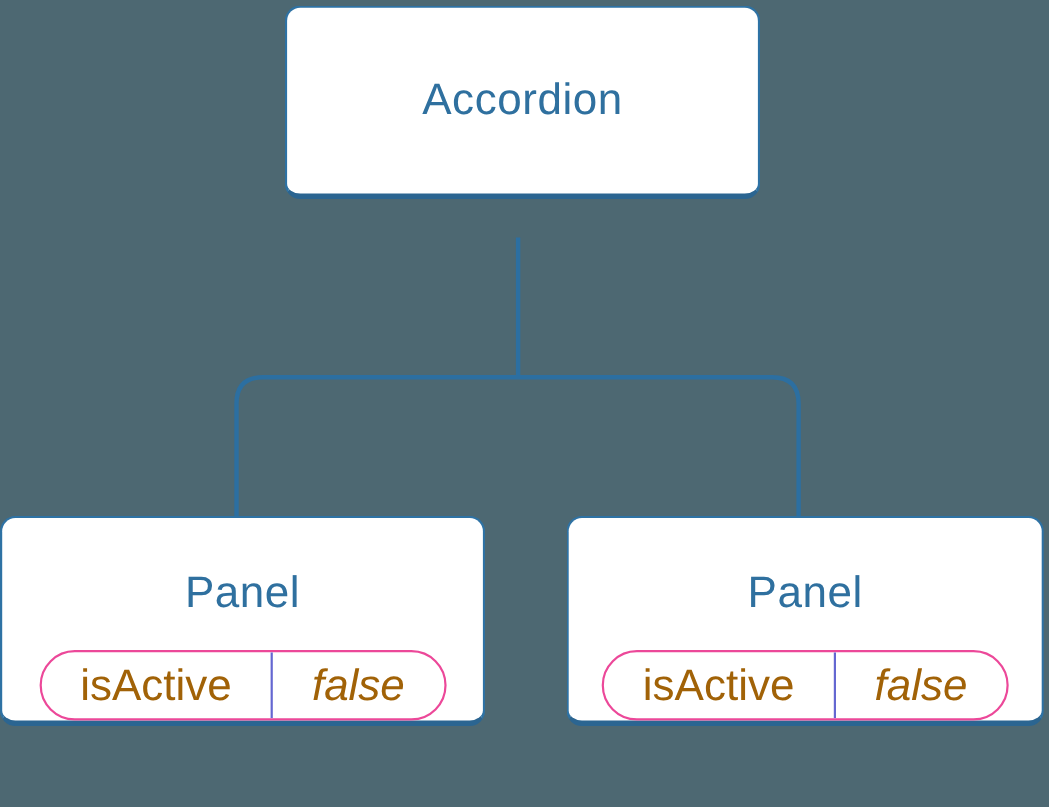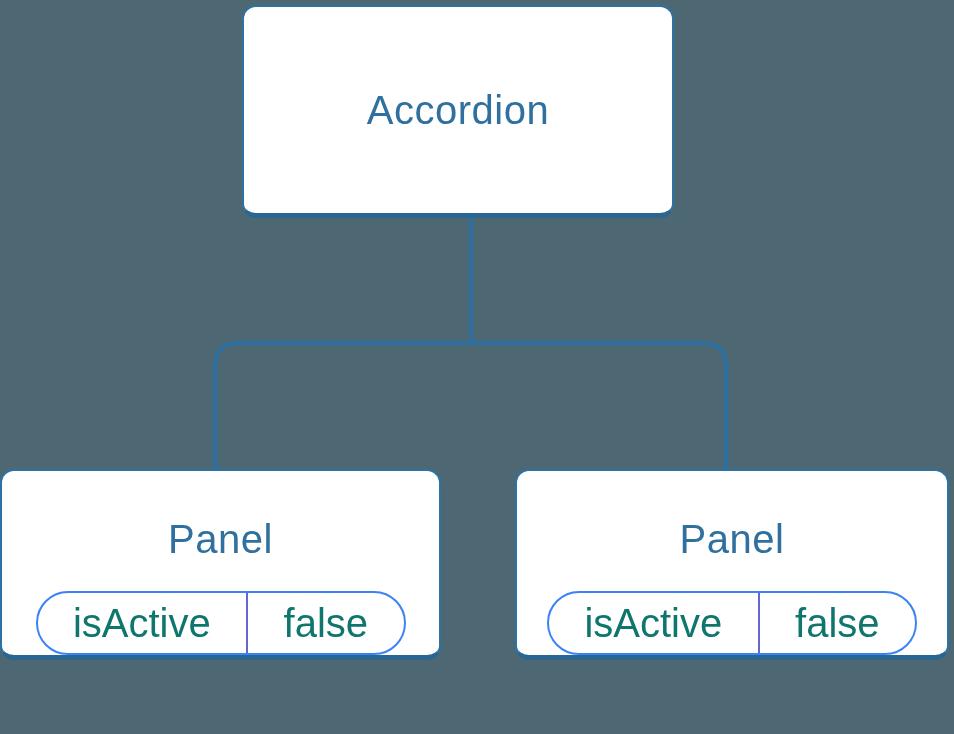--- a/index.html
+++ b/index.html
@@ -23,22 +23,22 @@
   }
   .card {
     position: absolute;
     background: #ffffff;
     border: 2px solid #2e72a4;
     border-bottom: 5px solid #2b6591;
     border-radius: 14px;
     box-sizing: border-box;
   }
   .root-card {
-    left: 242px; top: 5px;
-    width: 432px; height: 213px;
+    left: 259px; top: 5px;
+    width: 432px; height: 176px;
     display: flex;
     align-items: center;
     justify-content: center;
   }
   .node-title {
     color: #2f709f;
     font-size: 40px;
     letter-spacing: 0.5px;
     white-space: nowrap;
   }
@@ -53,39 +53,40 @@
   .panel-card.right { left: 515px; width: 434px; }
   .panel-card .node-title {
     margin-top: 44px;
     line-height: 48px;
   }
   .state-pill {
     margin-top: 28px;
     width: 370px;
     height: 104px;
     box-sizing: border-box;
-    border: 2px solid #3b82f6;
+    border: 2px solid #ec4899;
     border-radius: 52px;
     display: flex;
-    color: #0f766e;
+    color: #a16207;
     font-size: 40px;
     overflow: hidden;
   }
   .state-name {
     flex: 0 0 57%;
     border-right: 2px solid #6467d1;
     display: flex;
     align-items: center;
     justify-content: center;
   }
   .state-value {
     flex: 1 1 auto;
     display: flex;
     align-items: center;
     justify-content: center;
+    font-style: italic;
   }
 </style>
 </head>
 <body>
 
 <div class="stage">
 
   <svg class="connector" viewBox="0 0 954 734" xmlns="http://www.w3.org/2000/svg" aria-hidden="true">
     <path d="M471 216 V343"></path>
     <path d="M215 471 V367 Q215 343 239 343 H702 Q726 343 726 367 V471"></path>

